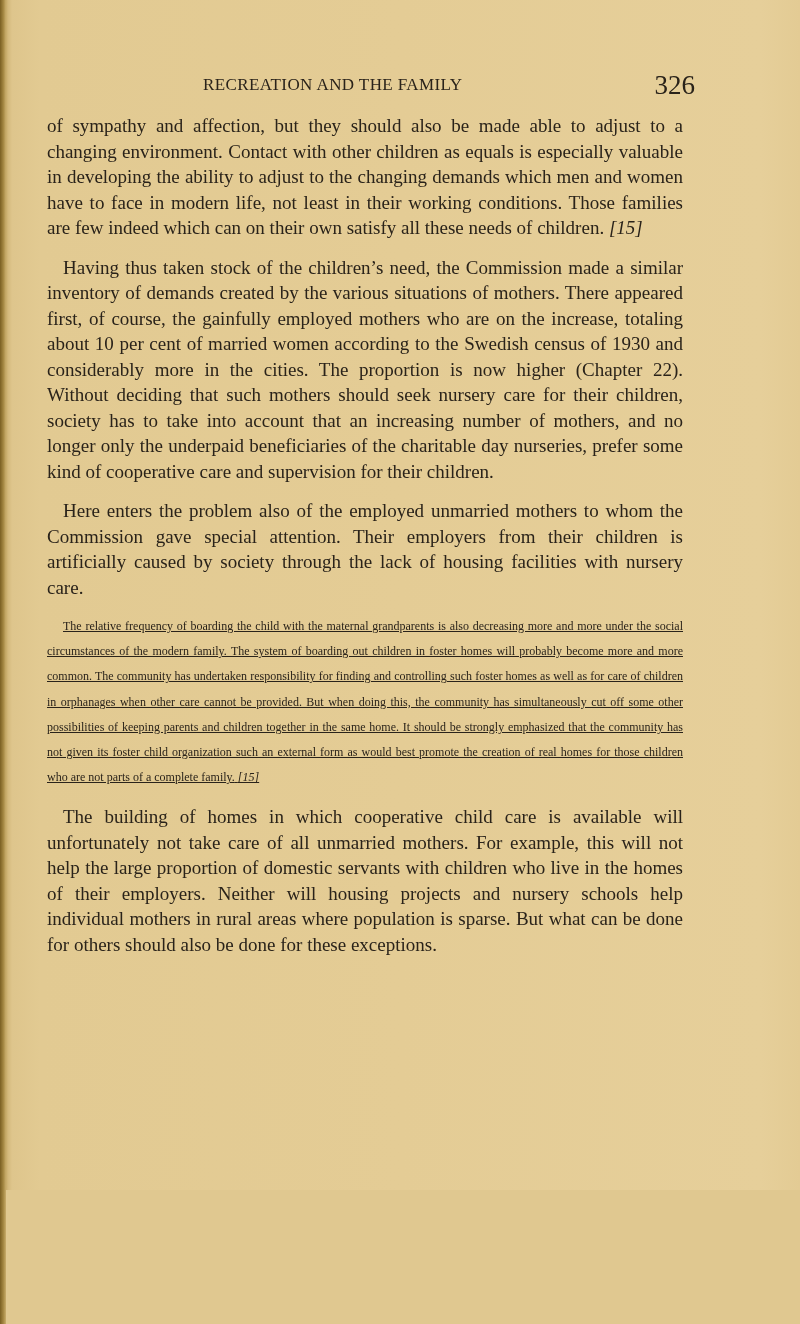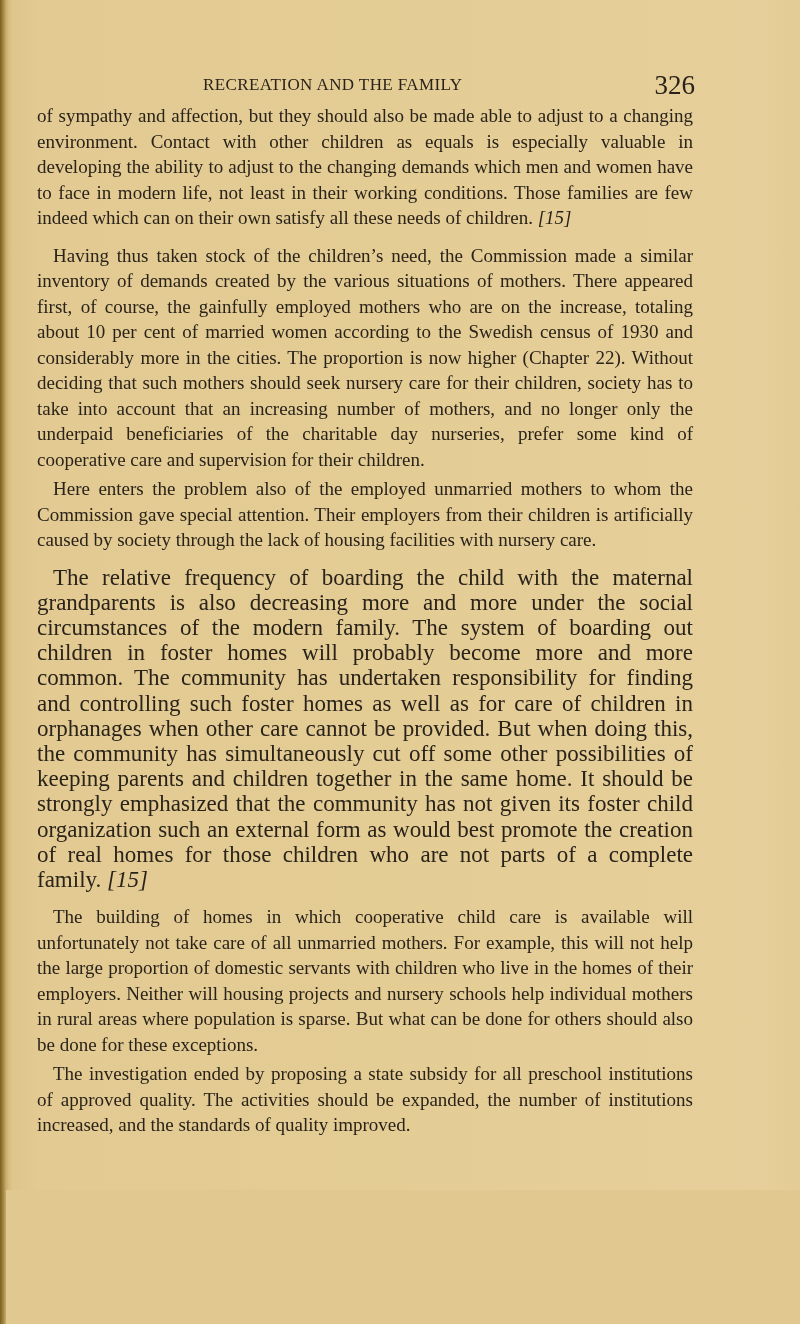--- a/index.html
+++ b/index.html
@@ -52,27 +52,27 @@
     }
     .body-text {
       position: absolute;
       top: 99px;
       left: 33px;
       width: 664px;
       font-size: 19px;
       line-height: 25.5px;
     }
     .body-text p {
-      margin: 4px;
+      margin: 14px;
       text-align: justify;
       text-align-last: left;
     }
     .indent { text-indent: 16px; }
     .gap { margin-top: 12px !important; }
-    .small { font-size: 23px; line-height: 25.2px; }
+    .small { font-size: 12px; line-height: 25.2px; text-decoration: underline; }
     .ref { font-style: italic; }
   </style>
 </head>
 <body>
 
 <div class="page">
   <div class="binding-edge"></div>
 
   <div class="running-head">
     <span class="running-title">RECREATION AND THE FAMILY</span>
@@ -83,15 +83,14 @@
     <p><span>of sympathy and affection, but they should also be made able to adjust to a changing environment. Contact with other children as equals is especially valuable in developing the ability to adjust to the changing demands which men and women have to face in modern life, not least in their working conditions. Those families are few indeed which can on their own satisfy all these needs of children.</span> <span class="ref">[15]</span></p>
 
     <p class="indent gap" style="margin-top:14px"><span>Having thus taken stock of the children’s need, the Commission made a similar inventory of demands created by the various situations of mothers. There appeared first, of course, the gainfully employed mothers who are on the increase, totaling about 10 per cent of married women according to the Swedish census of 1930 and considerably more in the cities. The proportion is now higher (Chapter 22). Without deciding that such mothers should seek nursery care for their children, society has to take into account that an increasing number of mothers, and no longer only the underpaid beneficiaries of the charitable day nurseries, prefer some kind of cooperative care and supervision for their children.</span></p>
 
     <p class="indent"><span>Here enters the problem also of the employed unmarried mothers to whom the Commission gave special attention. Their employers from their children is artificially caused by society through the lack of housing facilities with nursery care.</span></p>
 
     <p class="indent gap small" style="margin-top:13px"><span>The relative frequency of boarding the child with the maternal grandparents is also decreasing more and more under the social circumstances of the modern family. The system of boarding out children in foster homes will probably become more and more common. The community has undertaken responsibility for finding and controlling such foster homes as well as for care of children in orphanages when other care cannot be provided. But when doing this, the community has simultaneously cut off some other possibilities of keeping parents and children together in the same home. It should be strongly emphasized that the community has not given its foster child organization such an external form as would best promote the creation of real homes for those children who are not parts of a complete family.</span> <span class="ref">[15]</span></p>
 
     <p class="indent gap" style="margin-top:14px"><span>The building of homes in which cooperative child care is available will unfortunately not take care of all unmarried mothers. For example, this will not help the large proportion of domestic servants with children who live in the homes of their employers. Neither will housing projects and nursery schools help individual mothers in rural areas where population is sparse. But what can be done for others should also be done for these exceptions.</span></p>
 
-    <p class="indent"><span>The investigation ended by proposing a state subsidy for all preschool institutions of approved quality. The activities should be expanded, the number of institutions increased, and the standards of quality improved.</span></p>
   </div>
 </div>
 
 </body></html>

